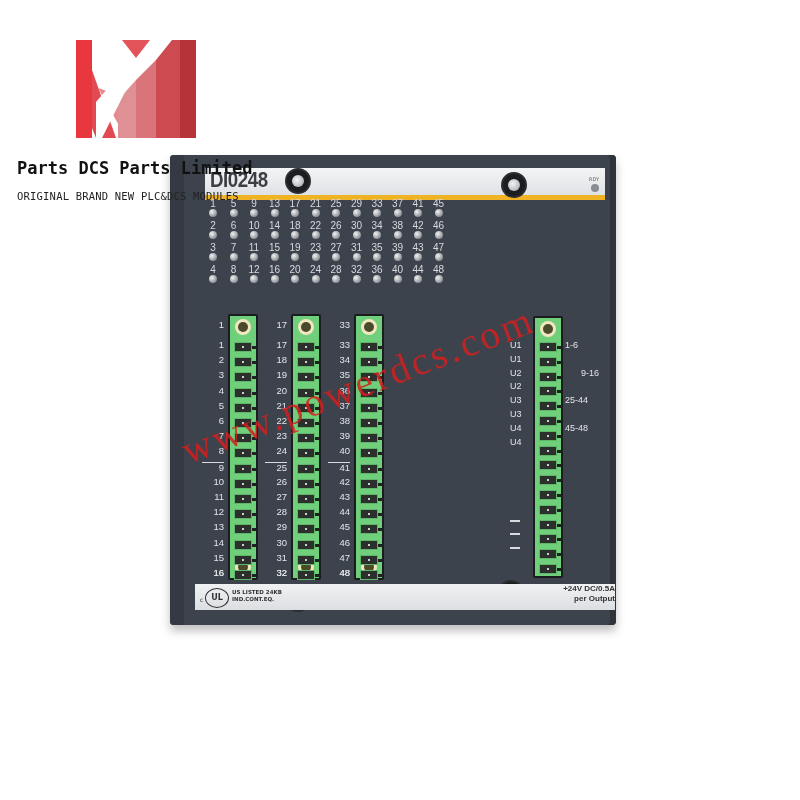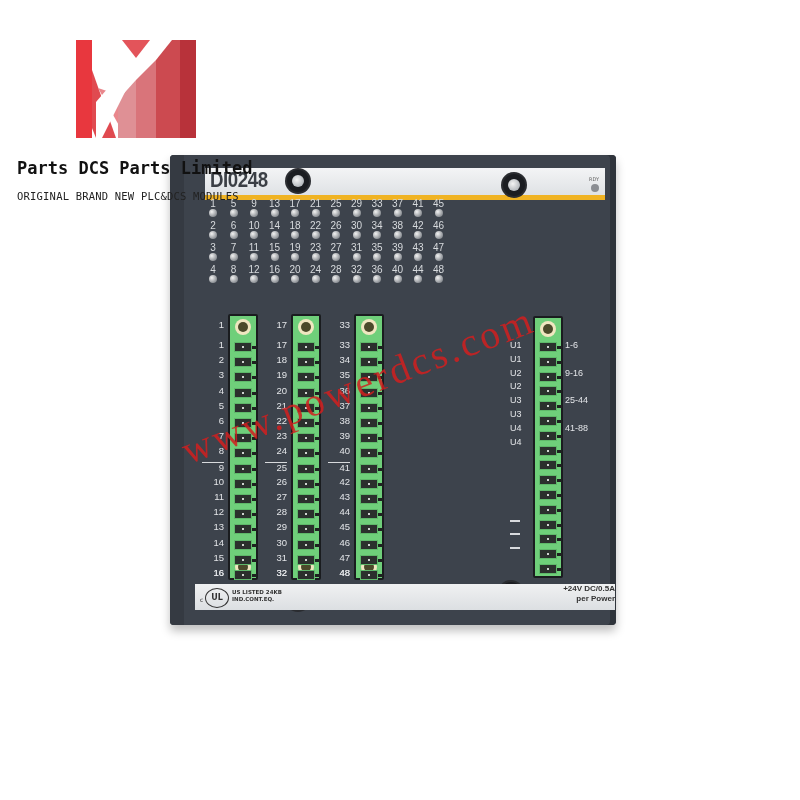--- a/index.html
+++ b/index.html
@@ -484,34 +484,34 @@
 <div id="power-labels">
     <div class="rlbl" style="left: 510px; top: 340px;">U1</div>
     <div class="rlbl" style="left: 510px; top: 353.8px;">U1</div>
     <div class="rlbl" style="left: 510px; top: 367.6px;">U2</div>
     <div class="rlbl" style="left: 510px; top: 381.4px;">U2</div>
     <div class="rlbl" style="left: 510px; top: 395.2px;">U3</div>
     <div class="rlbl" style="left: 510px; top: 409px;">U3</div>
     <div class="rlbl" style="left: 510px; top: 422.8px;">U4</div>
     <div class="rlbl" style="left: 510px; top: 436.6px;">U4</div>
     <div class="rlbl" style="left: 565px; top: 340px;">1-6</div>
-    <div class="rlbl" style="left: 565px; top: 367.6px;">9-16</div>
+    <div class="rlbl" style="left: 581px; top: 367.6px;">9-16</div>
     <div class="rlbl" style="left: 565px; top: 395.2px;">25-44</div>
-    <div class="rlbl" style="left: 565px; top: 422.8px;">41-88</div>
+    <div class="rlbl" style="left: 565px; top: 422.8px;">45-48</div>
   </div>
 
 <div class="abs side-dash" style="left:510px;top:520px;"></div>
 <div class="abs side-dash" style="left:510px;top:533px;"></div>
 <div class="abs side-dash" style="left:510px;top:547px;"></div>
 
 <div id="bottom-strip" class="abs"></div>
 <div id="ul-c" class="abs">c</div>
 <div id="ul-logo" class="abs">UL</div>
 <div id="ul-text" class="abs">
   <div>US LISTED 24KB</div>
   <div>IND.CONT.EQ.</div>
 </div>
 <div id="rating" class="abs">
   <div>+24V DC/0.5A</div>
-  <div>per Power</div>
+  <div>per Output</div>
 </div>
 
 <div id="watermark" class="abs">www.powerdcs.com</div>
 
 </body></html>

